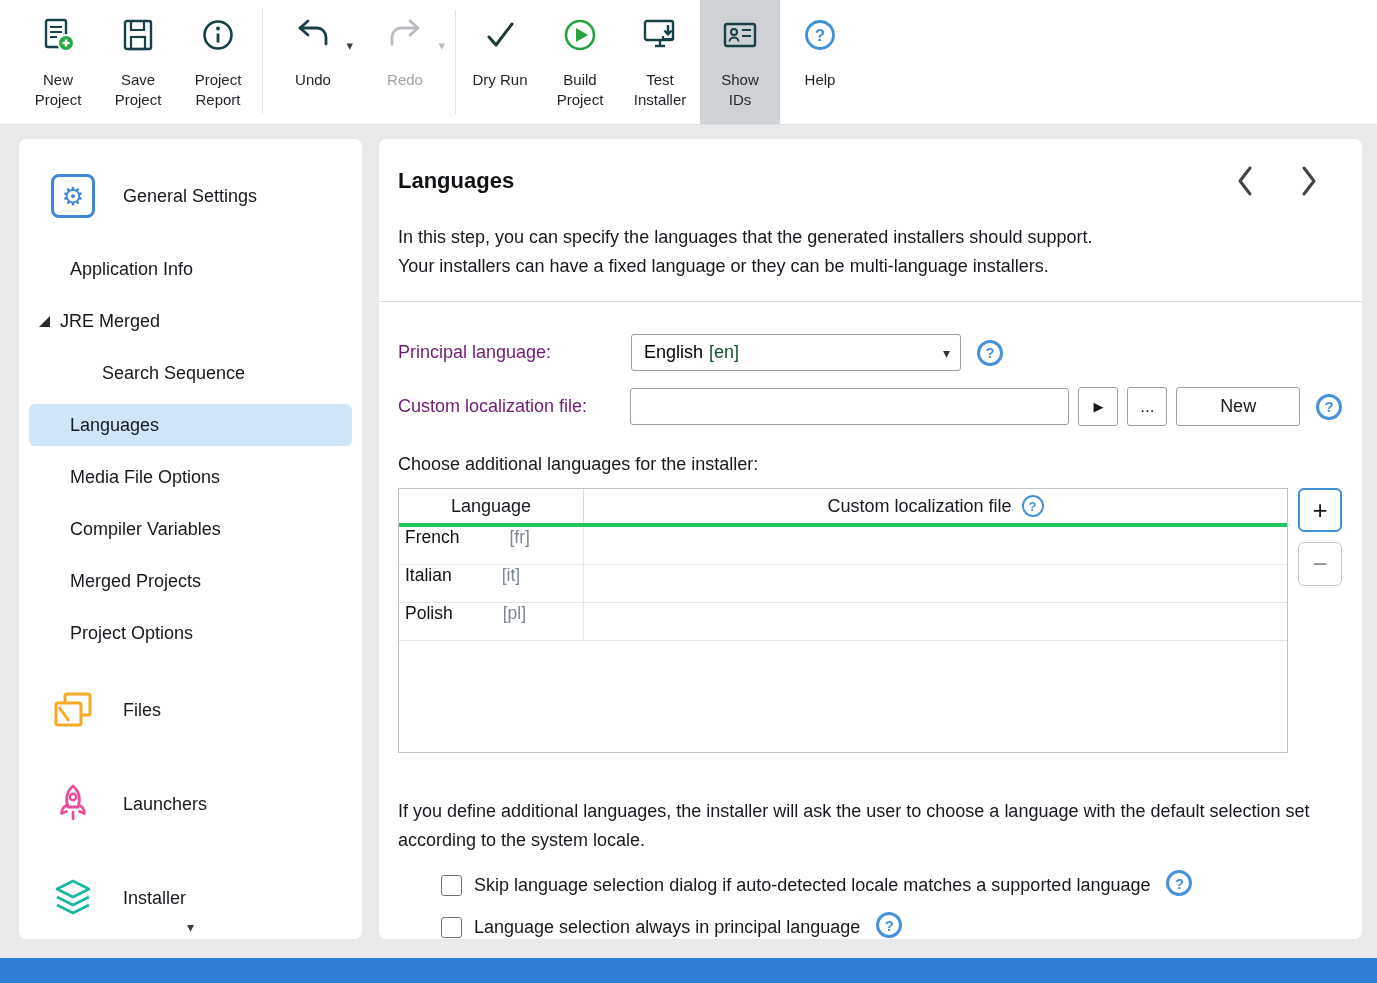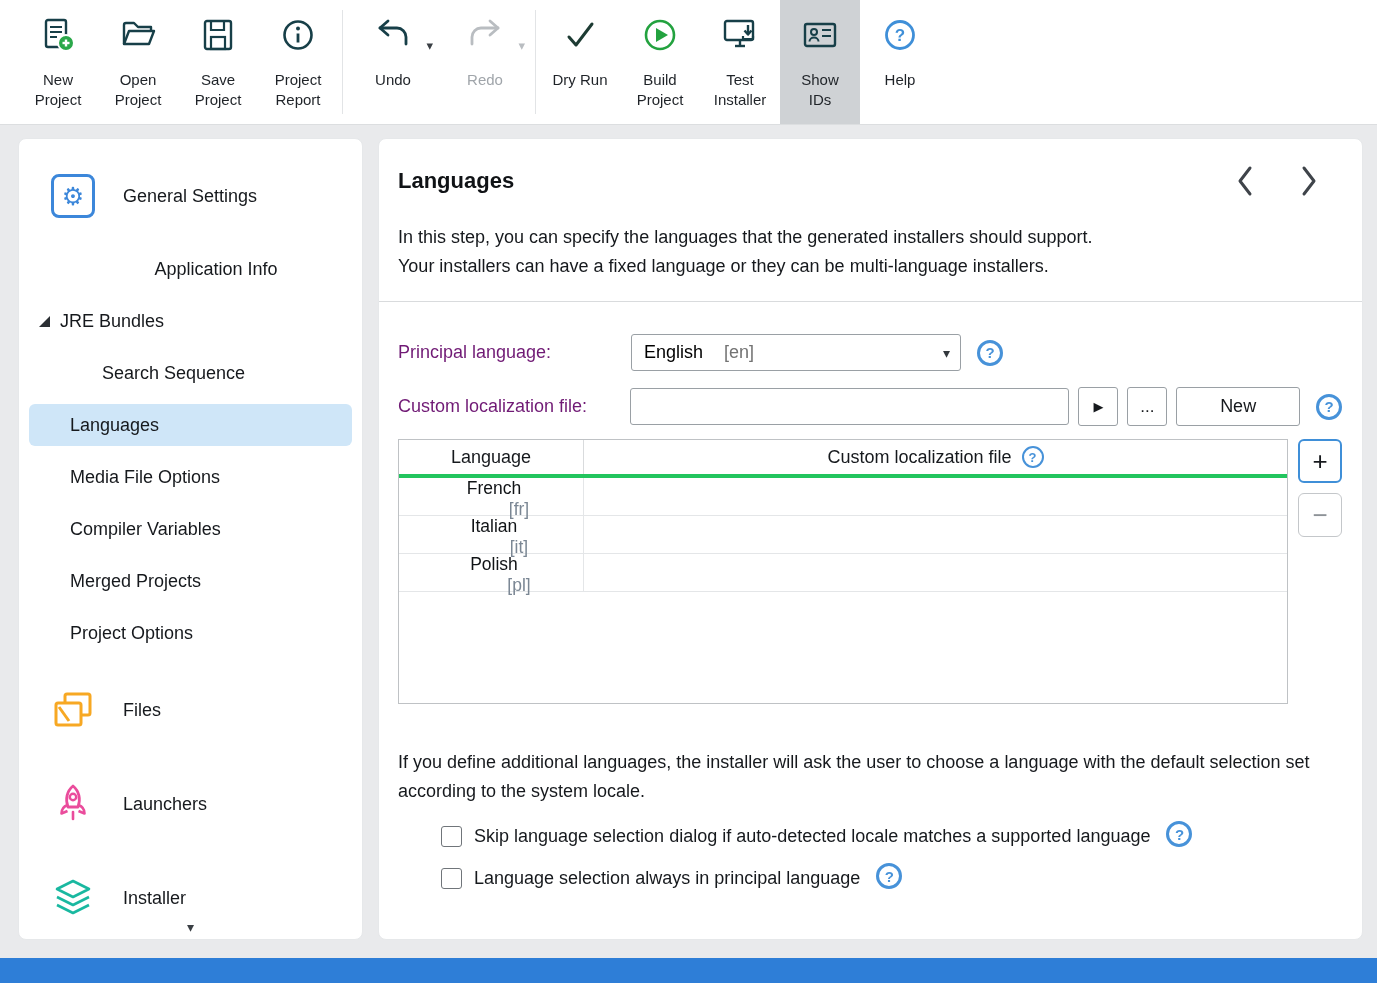--- a/index.html
+++ b/index.html
@@ -21,21 +21,21 @@
   
   .card { position:absolute; background:#fff; border-radius:8px; border:1px solid #e6e8ea; }
   .sidebar { left:18px; top:138px; width:345px; height:802px; padding-top:29px; overflow:hidden; }
   .main { left:378px; top:138px; width:985px; height:802px; padding:26px 20px 0 19px; overflow:hidden; }
 
   
   .s-row { display:flex; align-items:center; font-size:18px; color:#16191d; cursor:default; }
   .s-big { height:56px; padding-left:32px; }
   .s-big .s-label { margin-left:28px; }
   .s-txt { height:52px; padding-left:51px; }
-  .s-gap { margin-top:19px;justify-content:center; }
+  .s-gap { margin-top:19px; }
   .s-tree { height:52px; padding-left:20px; }
   .s-tree .s-label { margin-left:10px; }
   .s-sub { height:52px; padding-left:83px;text-align:right; }
   .s-selwrap { height:52px; padding:0 10px; display:flex; align-items:center; }
   .s-sel { background:#cfe6f8; border-radius:6px; height:42px; flex:1; display:flex; align-items:center; padding-left:41px; font-size:18px; color:#16191d; }
   .gear-box { width:44px; height:44px; border:3px solid #3c87da; border-radius:8px; display:flex; align-items:center; justify-content:center; color:#3c87da; font-size:25px; }
   .s-files { margin-top:23px; }
   .s-l2 { margin-top:38px; }
   .side-scroll { position:absolute; bottom:4px; left:0; right:0; text-align:center; font-size:14px; color:#3a3f44; }
 
@@ -44,36 +44,36 @@
   .page-title { font-size:22px; font-weight:bold; color:#101316; }
   .nav-arrows { margin-left:auto; display:flex; gap:42px; padding-right:22px; }
   .intro { margin-top:26px; font-size:18px; line-height:1.62; color:#16191d; }
   .divider { height:1px; background:#d9dbdd; margin:20px -20px 0 -19px; }
 
   .form-row { display:flex; align-items:center; margin-top:0; }
   .fr1 { margin-top:32px; }
   .fr2 { margin-top:16px; }
   .f-label { width:233px; font-size:18px; color:#701a75; }
   .combo { width:330px; height:37px; border:1px solid #9aa0a5; border-radius:3px; background:#fff; display:flex; align-items:center; padding:0 10px 0 12px; font-size:18px; cursor:default; }
-  .combo .code { color:#737373; margin-left:21px; }
+  .combo .code { color:#14532d; margin-left:6px; }
   .combo .caret { margin-left:auto; color:#33383d; font-size:14px; }
   .tinput { width:440px; height:37px; border:1px solid #9aa0a5; border-radius:3px; background:#fff; font-size:17px; padding:0 8px; font-family:"Liberation Sans", sans-serif; }
   .sq-btn { width:40px; height:39px; border:1px solid #9aa0a5; border-radius:3px; background:#fff; margin-left:9px; font-size:13px; color:#16191d; display:flex; align-items:center; justify-content:center; cursor:default; }
   .new-btn { width:124px; height:39px; border:1px solid #9aa0a5; border-radius:3px; background:#fff; margin-left:9px; font-size:18px; color:#16191d; display:flex; align-items:center; justify-content:center; cursor:default; }
   .qhelp { width:26px; height:26px; min-width:26px; border:3px solid #4792d9; border-radius:50%; color:#4792d9; font-weight:bold; font-size:15px; display:inline-flex; align-items:center; justify-content:center; margin-left:16px; cursor:default; }
   .qhelp.sm { width:22px; height:22px; min-width:22px; border-width:2.5px; font-size:13px; margin-left:10px; }
 
   .choose-line { margin-top:28px; font-size:18px; color:#16191d; }
   .table-wrap { display:flex; margin-top:13px; }
   .lang-table { width:896px; height:265px; border:1px solid #bfc2c5; background:#fff; }
   .t-header { display:flex; height:38px; border-bottom:4px solid #22c55e; }
   .t-h1 { width:185px; border-right:1px solid #d9dbdd; display:flex; align-items:center; justify-content:center; font-size:18px; color:#16191d; }
   .t-h2 { flex:1; display:flex; align-items:center; justify-content:center; font-size:18px; color:#16191d;text-align:center; }
   .t-row { display:flex; height:38px; border-bottom:1px solid #e4e6e8; }
-  .t-c1 { width:185px; border-right:1px solid #e4e6e8; display:flex; align-items:center; padding-left:6px; font-size:17.5px; color:#101316;flex-direction:column; }
+  .t-c1 { width:185px; border-right:1px solid #e4e6e8; display:flex; padding-left:6px; font-size:17.5px; color:#101316; }
   .t-c1 .code { color:#7b8794; margin-left:6px;padding-left:44px; }
   .t-c2 { flex:1; }
   .t-btns { margin-left:10px; display:flex; flex-direction:column; gap:10px; }
   .pm-btn { width:44px; height:44px; background:#fff; border:1px solid #c4c7ca; border-radius:6px; font-size:26px; display:flex; align-items:center; justify-content:center; cursor:default; }
   .pm-btn.focus { border:2px solid #3f8fd8; color:#16191d; }
   .pm-btn.minus { color:#8d9297; }
 
   .footer-text { margin-top:44px; font-size:18px; line-height:1.58; color:#16191d; max-width:950px; }
   .cb-row { display:flex; align-items:flex-end; margin-top:16px; padding-left:43px; }
   .cb-box { width:21px; height:21px; border:1.5px solid #70757a; border-radius:3px; background:#fff; margin-right:12px; cursor:default; }
@@ -96,29 +96,20 @@
         <line x1="10" y1="15" x2="22" y2="15" stroke="#173f48" stroke-width="2"></line>
         <line x1="10" y1="20" x2="17" y2="20" stroke="#173f48" stroke-width="2"></line>
         <circle cx="26" cy="26" r="8" fill="#2ba84a" stroke="#fff" stroke-width="2"></circle>
         <line x1="26" y1="22.5" x2="26" y2="29.5" stroke="#fff" stroke-width="2.4"></line>
         <line x1="22.5" y1="26" x2="29.5" y2="26" stroke="#fff" stroke-width="2.4"></line>
       </svg>
     </div>
     <div class="tb-label">New Project</div>
   </div>
 
-  <div class="tb-item">
-    <div class="tb-icon">
-      <svg width="36" height="36" viewBox="0 0 36 36">
-        <path d="M4 27 V8 a2 2 0 0 1 2-2 h8 l4 4 h13 v4" fill="none" stroke="#173f48" stroke-width="2.4" stroke-linejoin="round"></path>
-        <path d="M4 27 L9 14 h25 l-5 13 z" fill="none" stroke="#173f48" stroke-width="2.4" stroke-linejoin="round"></path>
-      </svg>
-    </div>
-    <div class="tb-label">Open Project</div>
-  </div>
 
   <div class="tb-item">
     <div class="tb-icon">
       <svg width="36" height="36" viewBox="0 0 36 36">
         <rect x="5" y="4" width="26" height="28" rx="2" fill="none" stroke="#173f48" stroke-width="2.4"></rect>
         <path d="M11 4 v9 h13 v-9" fill="none" stroke="#173f48" stroke-width="2.2"></path>
         <rect x="11" y="20" width="14" height="12" fill="none" stroke="#173f48" stroke-width="2.2"></rect>
       </svg>
     </div>
     <div class="tb-label">Save Project</div>
@@ -228,21 +219,21 @@
   </div>
 
   <div class="s-row s-txt s-gap">
     <span>Application Info</span>
   </div>
 
   <div class="s-row s-tree">
     <svg width="11" height="11" viewBox="0 0 10 10">
       <polygon points="10,0 10,10 0,10" fill="#2b2f33"></polygon>
     </svg>
-    <span class="s-label">JRE Bundles</span>
+    <span class="s-label">JRE Merged</span>
   </div>
 
   <div class="s-row s-sub">
     <span>Search Sequence</span>
   </div>
 
   <div class="s-selwrap">
     <div class="s-sel">
       <span>Languages</span>
     </div>
@@ -335,20 +326,21 @@
     </div>
     <div class="sq-btn">
       <span style="font-size:17px;">...</span>
     </div>
     <div class="new-btn">
       <span>New</span>
     </div>
     <span class="qhelp">?</span>
   </div>
 
+  <div class="choose-line">Choose additional languages for the installer:</div>
 
   <div class="table-wrap">
     <div class="lang-table">
       <div class="t-header">
         <div class="t-h1">
           <span>Language</span>
         </div>
         <div class="t-h2">
           <span>Custom localization file</span>
           <span class="qhelp sm">?</span>

